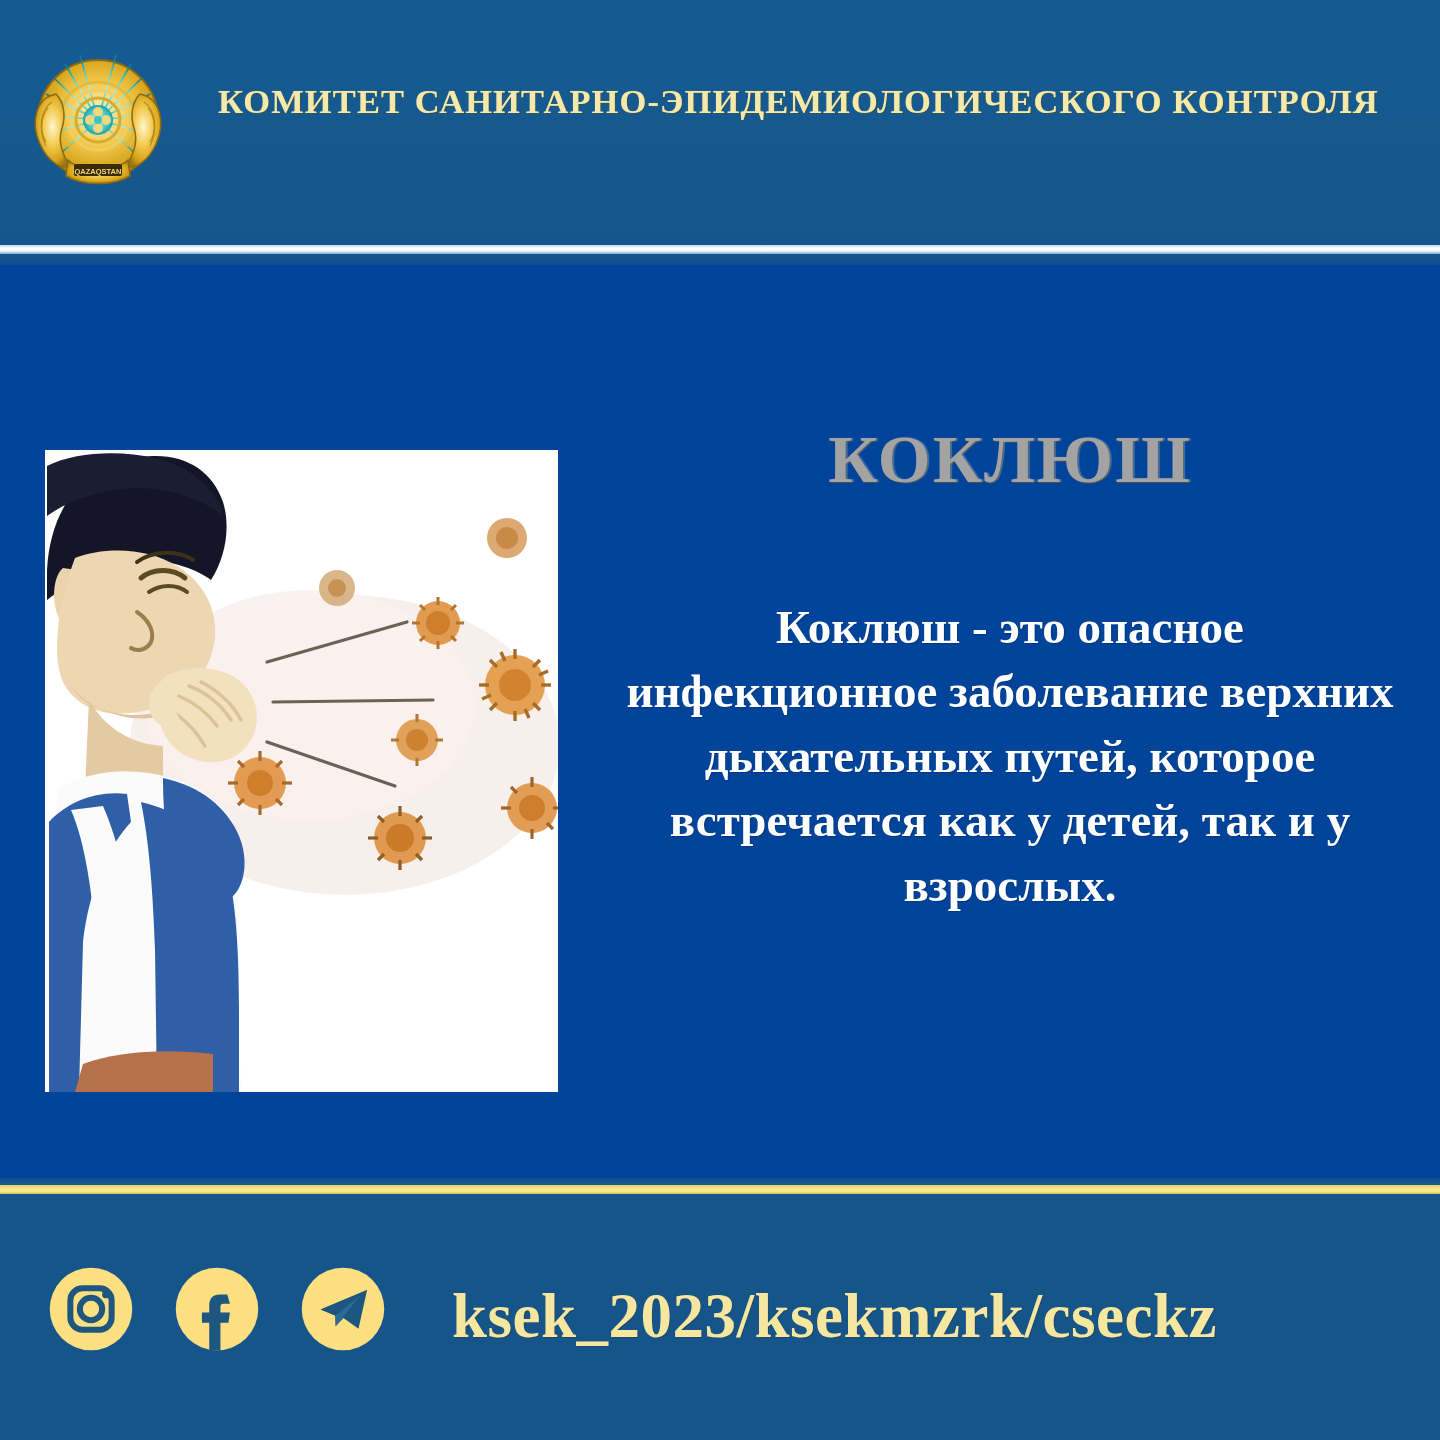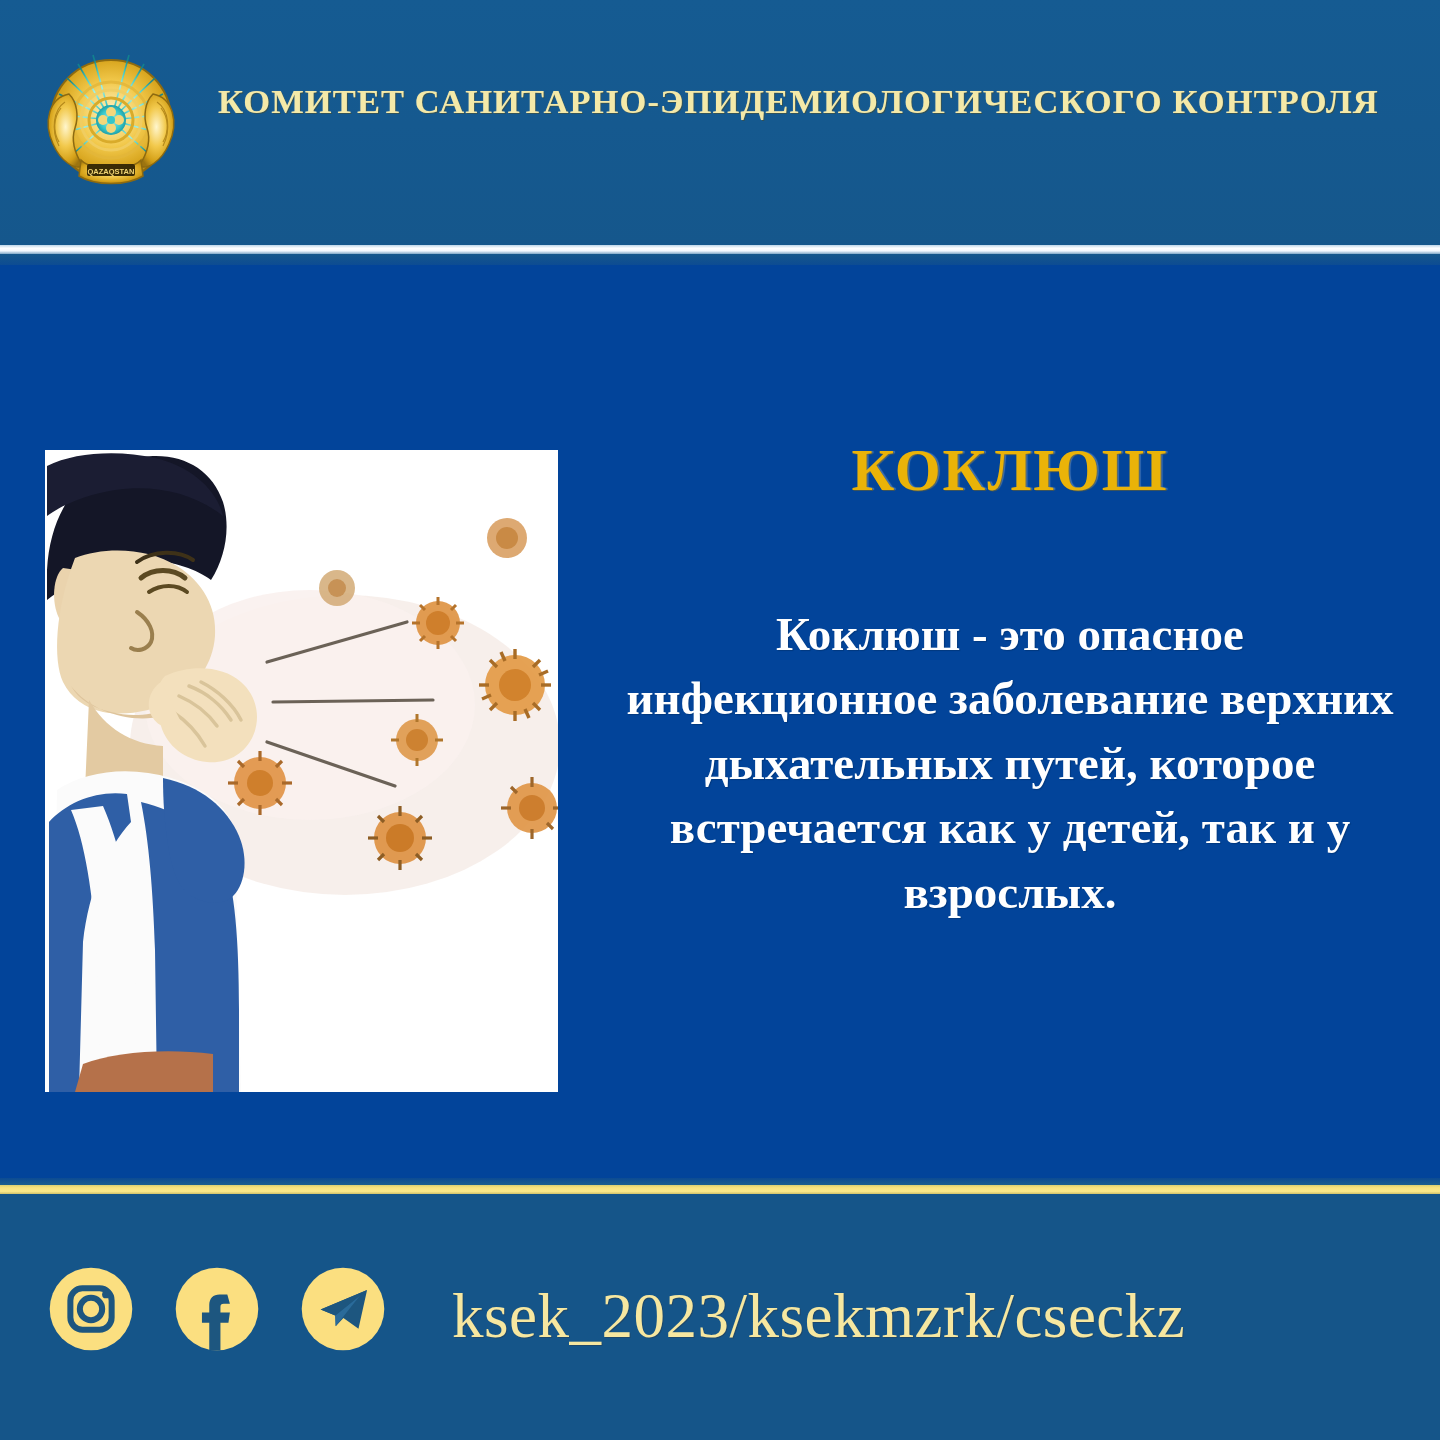--- a/index.html
+++ b/index.html
@@ -25,21 +25,21 @@
     left: 0;
     top: 0;
     width: 1440px;
     height: 247px;
     background: #15588d;
     background: linear-gradient(180deg, #155b92 0%, #15578c 60%, #145party 100%);
     background: linear-gradient(180deg, #155b92 0%, #15578c 100%);
   }
   .emblem {
     position: absolute;
-    left: 31px;
+    left: 18px;
     top: 36px;
     width: 160px;
     height: 160px;
   }
   .emblem svg { display: block; width: 100%; height: 100%; }
 
   .header-text {
     position: absolute;
     left: 218px;
     top: 84px;
@@ -101,26 +101,26 @@
   .text-col {
     position: absolute;
     left: 600px;
     top: 160px;
     width: 820px;
     text-align: center;
   }
   .disease-title {
     font-family: "Liberation Serif", serif;
     font-weight: bold;
-    font-size: 59px;
+    font-size: 68px;
     letter-spacing: 2px;
-    color: #eab308;
+    color: #a3a3a3;
     text-shadow: 1px 1px 0 rgba(120,95,20,0.5), 2px 0 1px rgba(255,255,255,0.25);
     line-height: 1;
-    margin: 16px 0 102px 0;
+    margin: 0 0 102px 0;
   }
   .disease-body {
     font-family: "Liberation Serif", serif;
     font-weight: bold;
     font-size: 47px;
     line-height: 1.37;
     color: #ffffff;
     text-shadow: 1px 1px 1px rgba(0,0,0,0.18);
     margin: 8px;
     padding: 0 18px;
@@ -170,21 +170,21 @@
     flex: 0 0 auto;
   }
   .social-icon svg { display:block; width:100%; height:100%; }
 
   .handles {
     position: absolute;
     left: 452px;
     top: 82px;
     font-family: "Liberation Serif", serif;
     font-size: 63px;
-    font-weight: normal;
+    font-weight: bold;
     letter-spacing: 0.5px;
     color: #f6e7a0;
     text-shadow: 1px 1px 0 rgba(40,60,80,0.5);
     white-space: nowrap;
   }
 </style>
 </head>
 <body>
 
 <div class="poster">

